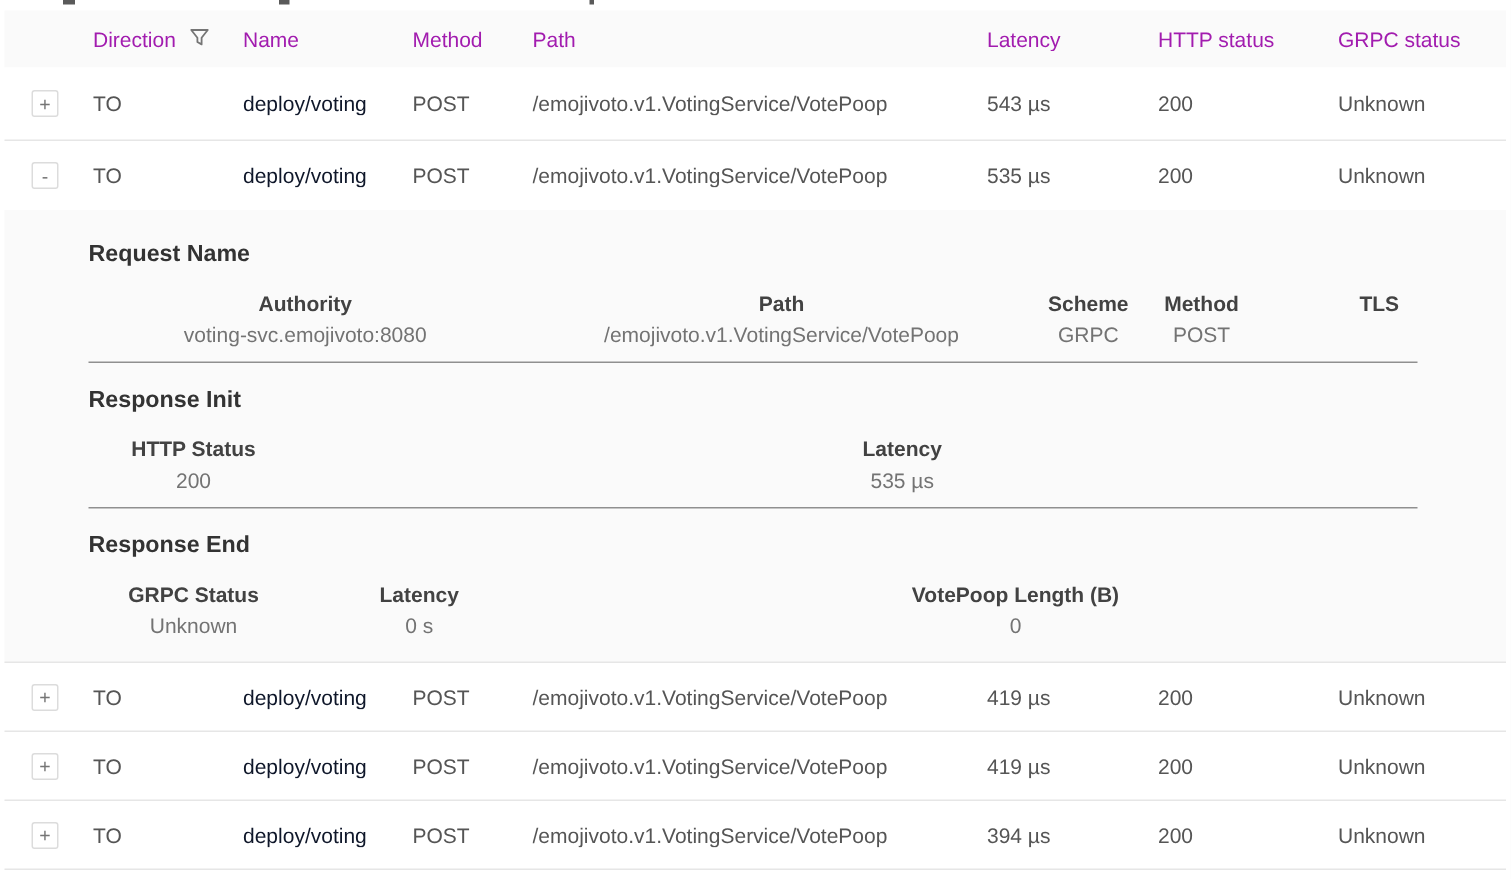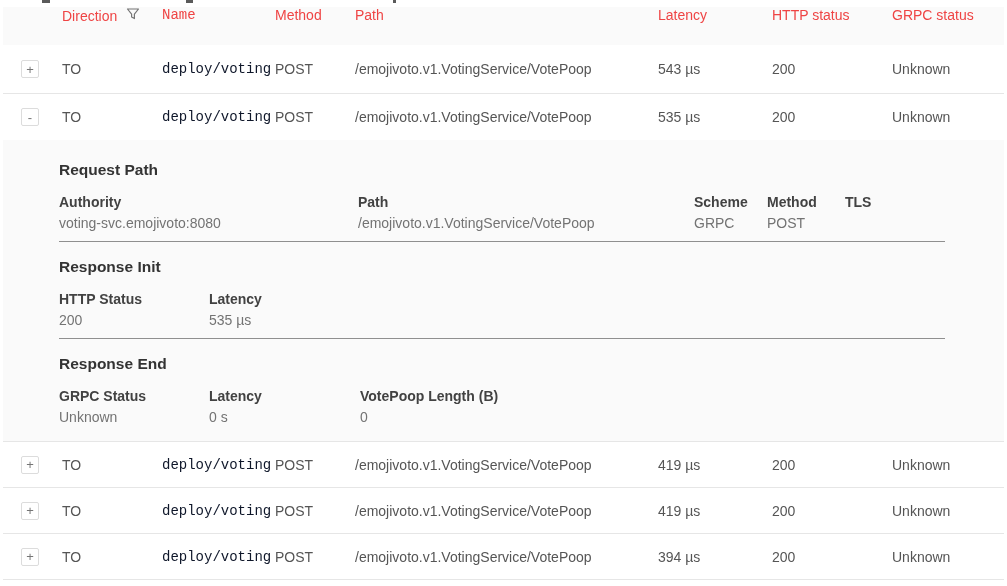--- a/index.html
+++ b/index.html
@@ -15,35 +15,35 @@
   
   .top-strip { position: relative; height: 7px; }
   .frag { position: absolute; top: 0; height: 3px; background: #5a5a5a; }
   .frag.f1 { left: 42px;  width: 8px; }
   .frag.f2 { left: 186px; width: 7px; }
   .frag.f3 { left: 393px; width: 3px; }
 
   .table { margin: 0 3px; }
 
   .thead {
-    display: flex; align-items: flex-start;
-    height: 38px; background: #fafafa; color: #ef4444;
+    display: flex; align-items: center;
+    height: 38px; background: #fafafa; color: #a21caf;
   }
   .trow {
     display: flex; align-items: center;
     height: 46px; border-bottom: 1px solid #e6e6e6;
     background: #ffffff; color: #555555;
   }
   .trow.tall { height: 49px; }
   .trow.no-border { border-bottom: none; }
 
   .cell { flex: none; white-space: nowrap; overflow: hidden; }
   .c-expand   { width: 59px; padding-left: 18px; }
   .c-direction{ width: 100px; display: flex; align-items: center; }
-  .c-name     { width: 113px; font-family: Liberation Mono, monospace; }
+  .c-name     { width: 113px; }
   .c-method   { width: 80px; }
   .c-path     { width: 303px; }
   .c-latency  { width: 114px; }
   .c-http     { width: 120px; }
   .c-grpc     { flex: 1; }
 
   .expand-btn {
     width: 18px; height: 18px; padding: 0;
     background: #ffffff; border: 1px solid #dcdcdc; border-radius: 2px;
     color: #757575; font-size: 13px; line-height: 15px; text-align: center;
@@ -57,21 +57,21 @@
   
   .expanded {
     background: #fafafa;
     border-bottom: 1px solid #e6e6e6;
     padding: 21px 0 16px 56px;
   }
   .detail-heading {
     font-size: 15.5px; font-weight: 700; color: #333333;
     margin: 0 0 15px 0;
   }
-  .fields { display: flex; margin: 0 0 10px 0; }
+  .fields { display: flex; margin: 0 0 10px 0; text-align: center; }
   .field  { display: flex; flex-direction: column; flex: none; padding-right: 10px; }
   .f-label { font-weight: 700; color: #424242; margin-bottom: 5px; white-space: nowrap; }
   .f-value { color: #737373; white-space: nowrap; }
   .w299 { width: 299px; } .w336 { width: 336px; } .w73 { width: 73px; }
   .w78 { width: 78px; }  .w150 { width: 150px; } .w151 { width: 151px; }
   .w-auto { flex: 1; }
   .inner-divider {
     height: 1px; background: #8f8f8f; width: 886px;
     margin: 0 0 16px 0;
   }
@@ -130,21 +130,21 @@
     </div>
     <div class="cell c-method">POST</div>
     <div class="cell c-path">/emojivoto.v1.VotingService/VotePoop</div>
     <div class="cell c-latency">535 µs</div>
     <div class="cell c-http">200</div>
     <div class="cell c-grpc">Unknown</div>
   </div>
 
   <div class="expanded">
 
-    <h3 class="detail-heading">Request Path</h3>
+    <h3 class="detail-heading">Request Name</h3>
     <div class="fields">
       <div class="field w299">
         <span class="f-label">Authority</span>
         <span class="f-value">voting-svc.emojivoto:8080</span>
       </div>
       <div class="field w336">
         <span class="f-label">Path</span>
         <span class="f-value">/emojivoto.v1.VotingService/VotePoop</span>
       </div>
       <div class="field w73">

